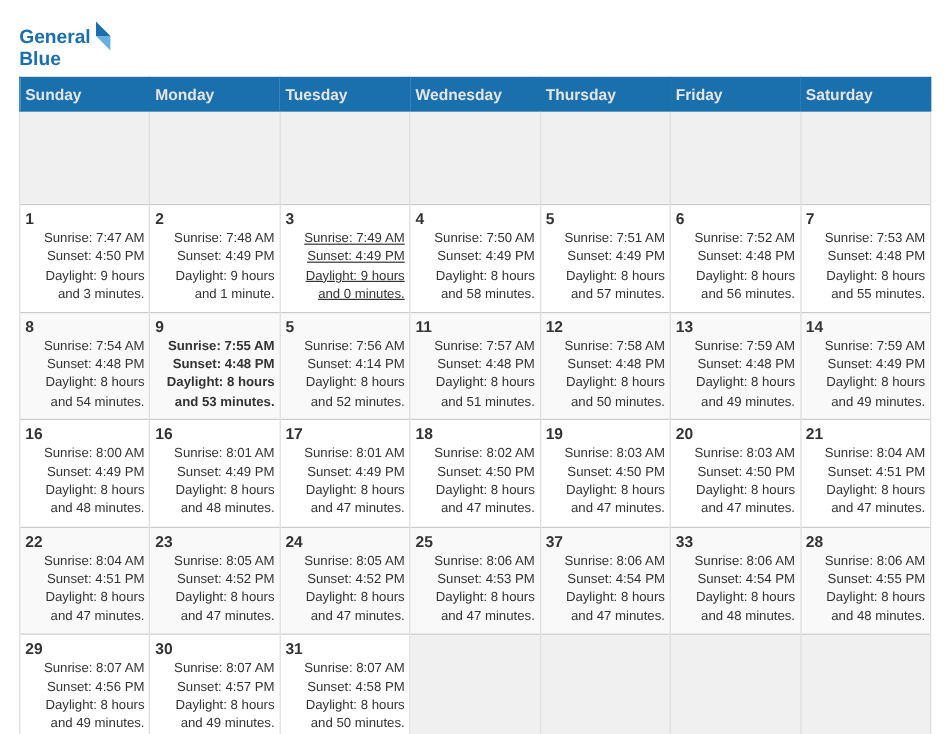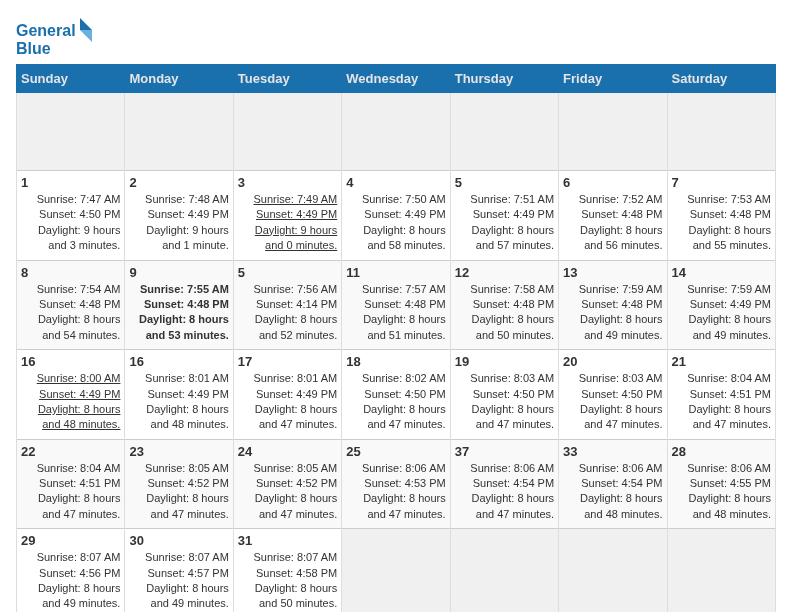--- a/index.html
+++ b/index.html
@@ -206,21 +206,21 @@
         <td>
           <span class="day-num">14</span>
           <div class="day-info" style="white-space: pre-line;">Sunrise: 7:59 AM
 Sunset: 4:49 PM
 Daylight: 8 hours and 49 minutes.</div>
         </td>
       </tr>
       <tr>
         <td>
           <span class="day-num">16</span>
-          <div class="day-info" style="white-space: pre-line; text-decoration: underline;">Sunrise: 8:00 AM
+          <div class="day-info" style="white-space: pre-line;">Sunrise: 8:00 AM
 Sunset: 4:49 PM
 Daylight: 8 hours and 48 minutes.</div>
         </td>
         <td>
           <span class="day-num">16</span>
           <div class="day-info" style="white-space: pre-line;">Sunrise: 8:01 AM
 Sunset: 4:49 PM
 Daylight: 8 hours and 48 minutes.</div>
         </td>
         <td>

